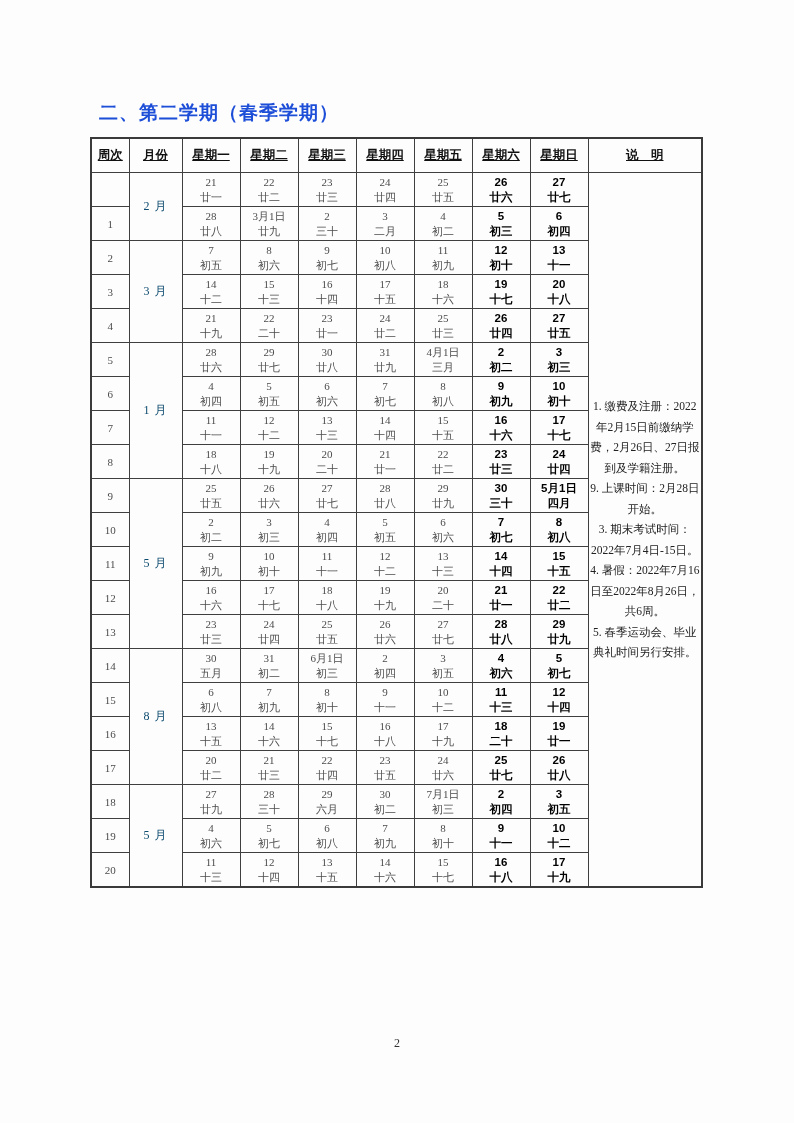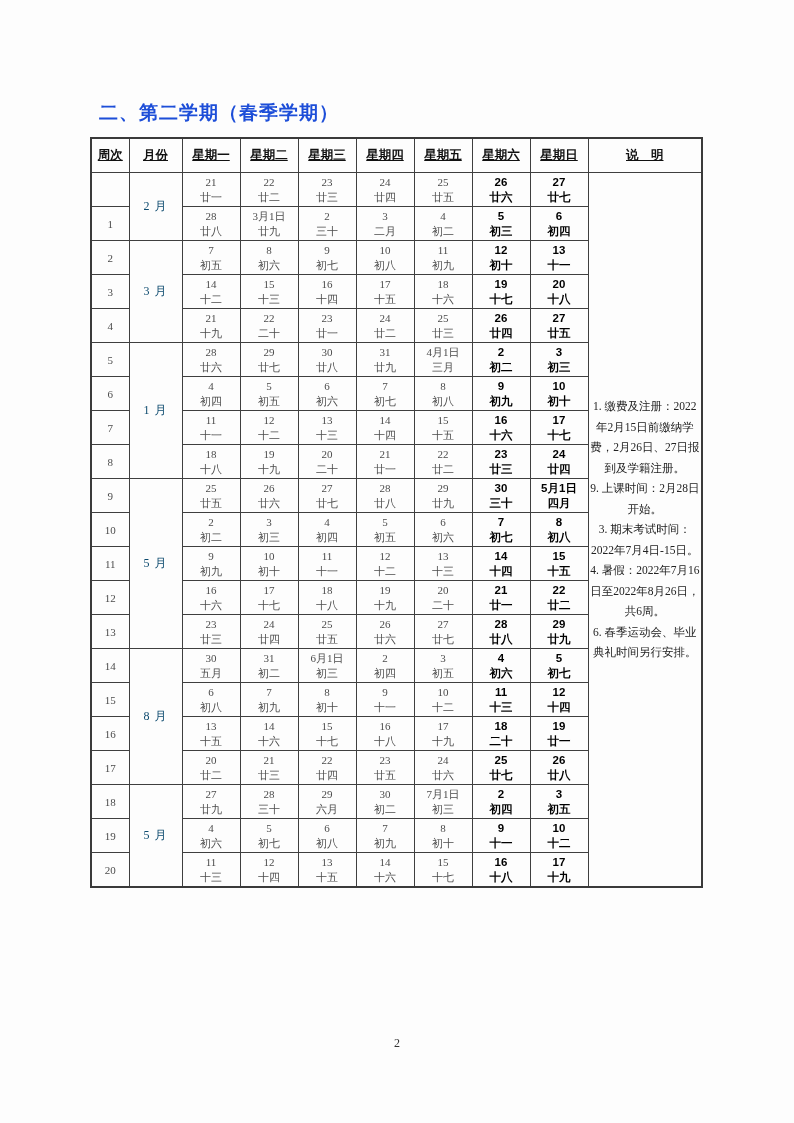--- a/index.html
+++ b/index.html
@@ -108,21 +108,21 @@
         </td>
         <td class="day wknd">
           <div class="g">27</div>
           <div class="l">廿七</div>
         </td>
         <td class="notes" rowspan="21">
           <p>1. 缴费及注册：2022年2月15日前缴纳学费，2月26日、27日报到及学籍注册。</p>
           <p>9. 上课时间：2月28日开始。</p>
           <p>3. 期末考试时间：2022年7月4日-15日。</p>
           <p>4. 暑假：2022年7月16日至2022年8月26日，共6周。</p>
-          <p>6. 春季运动会、毕业典礼时间另行安排。</p>
+          <p>5. 春季运动会、毕业典礼时间另行安排。</p>
         </td>
       </tr>
       <tr>
         <td class="wk">1</td>
         <td class="day">
           <div class="g">28</div>
           <div class="l">廿八</div>
         </td>
         <td class="day">
           <div class="g">3月1日</div>

